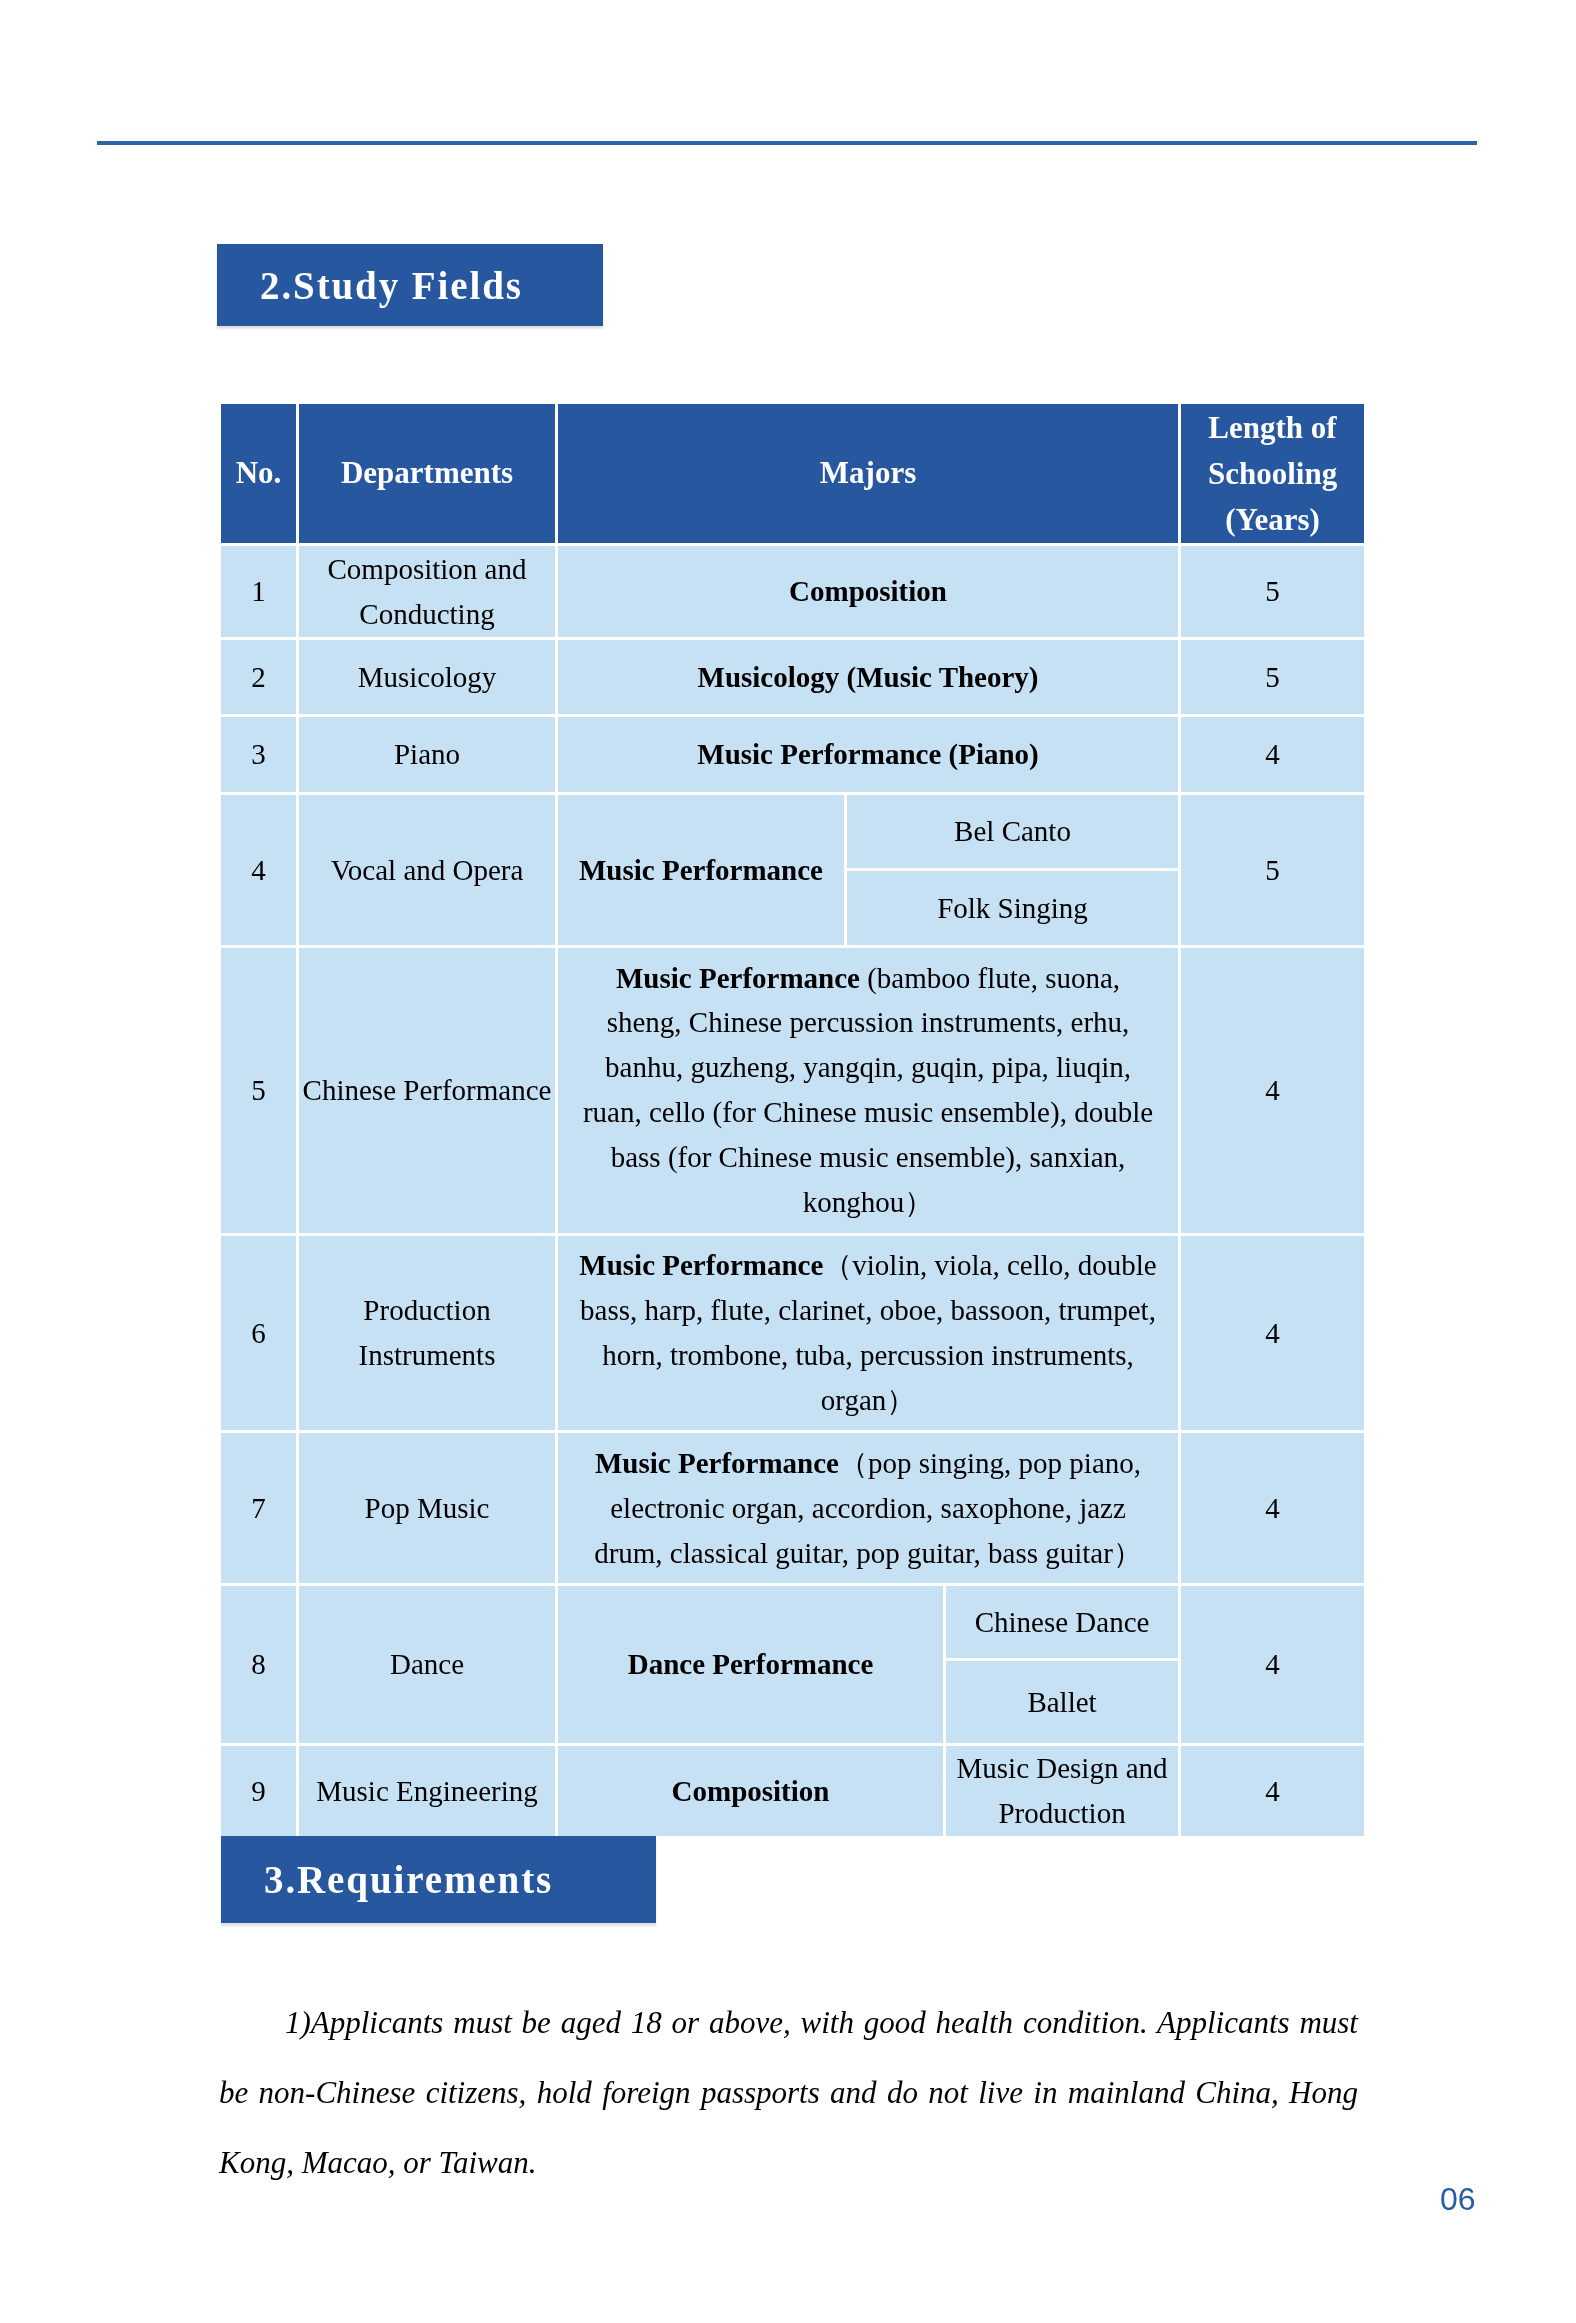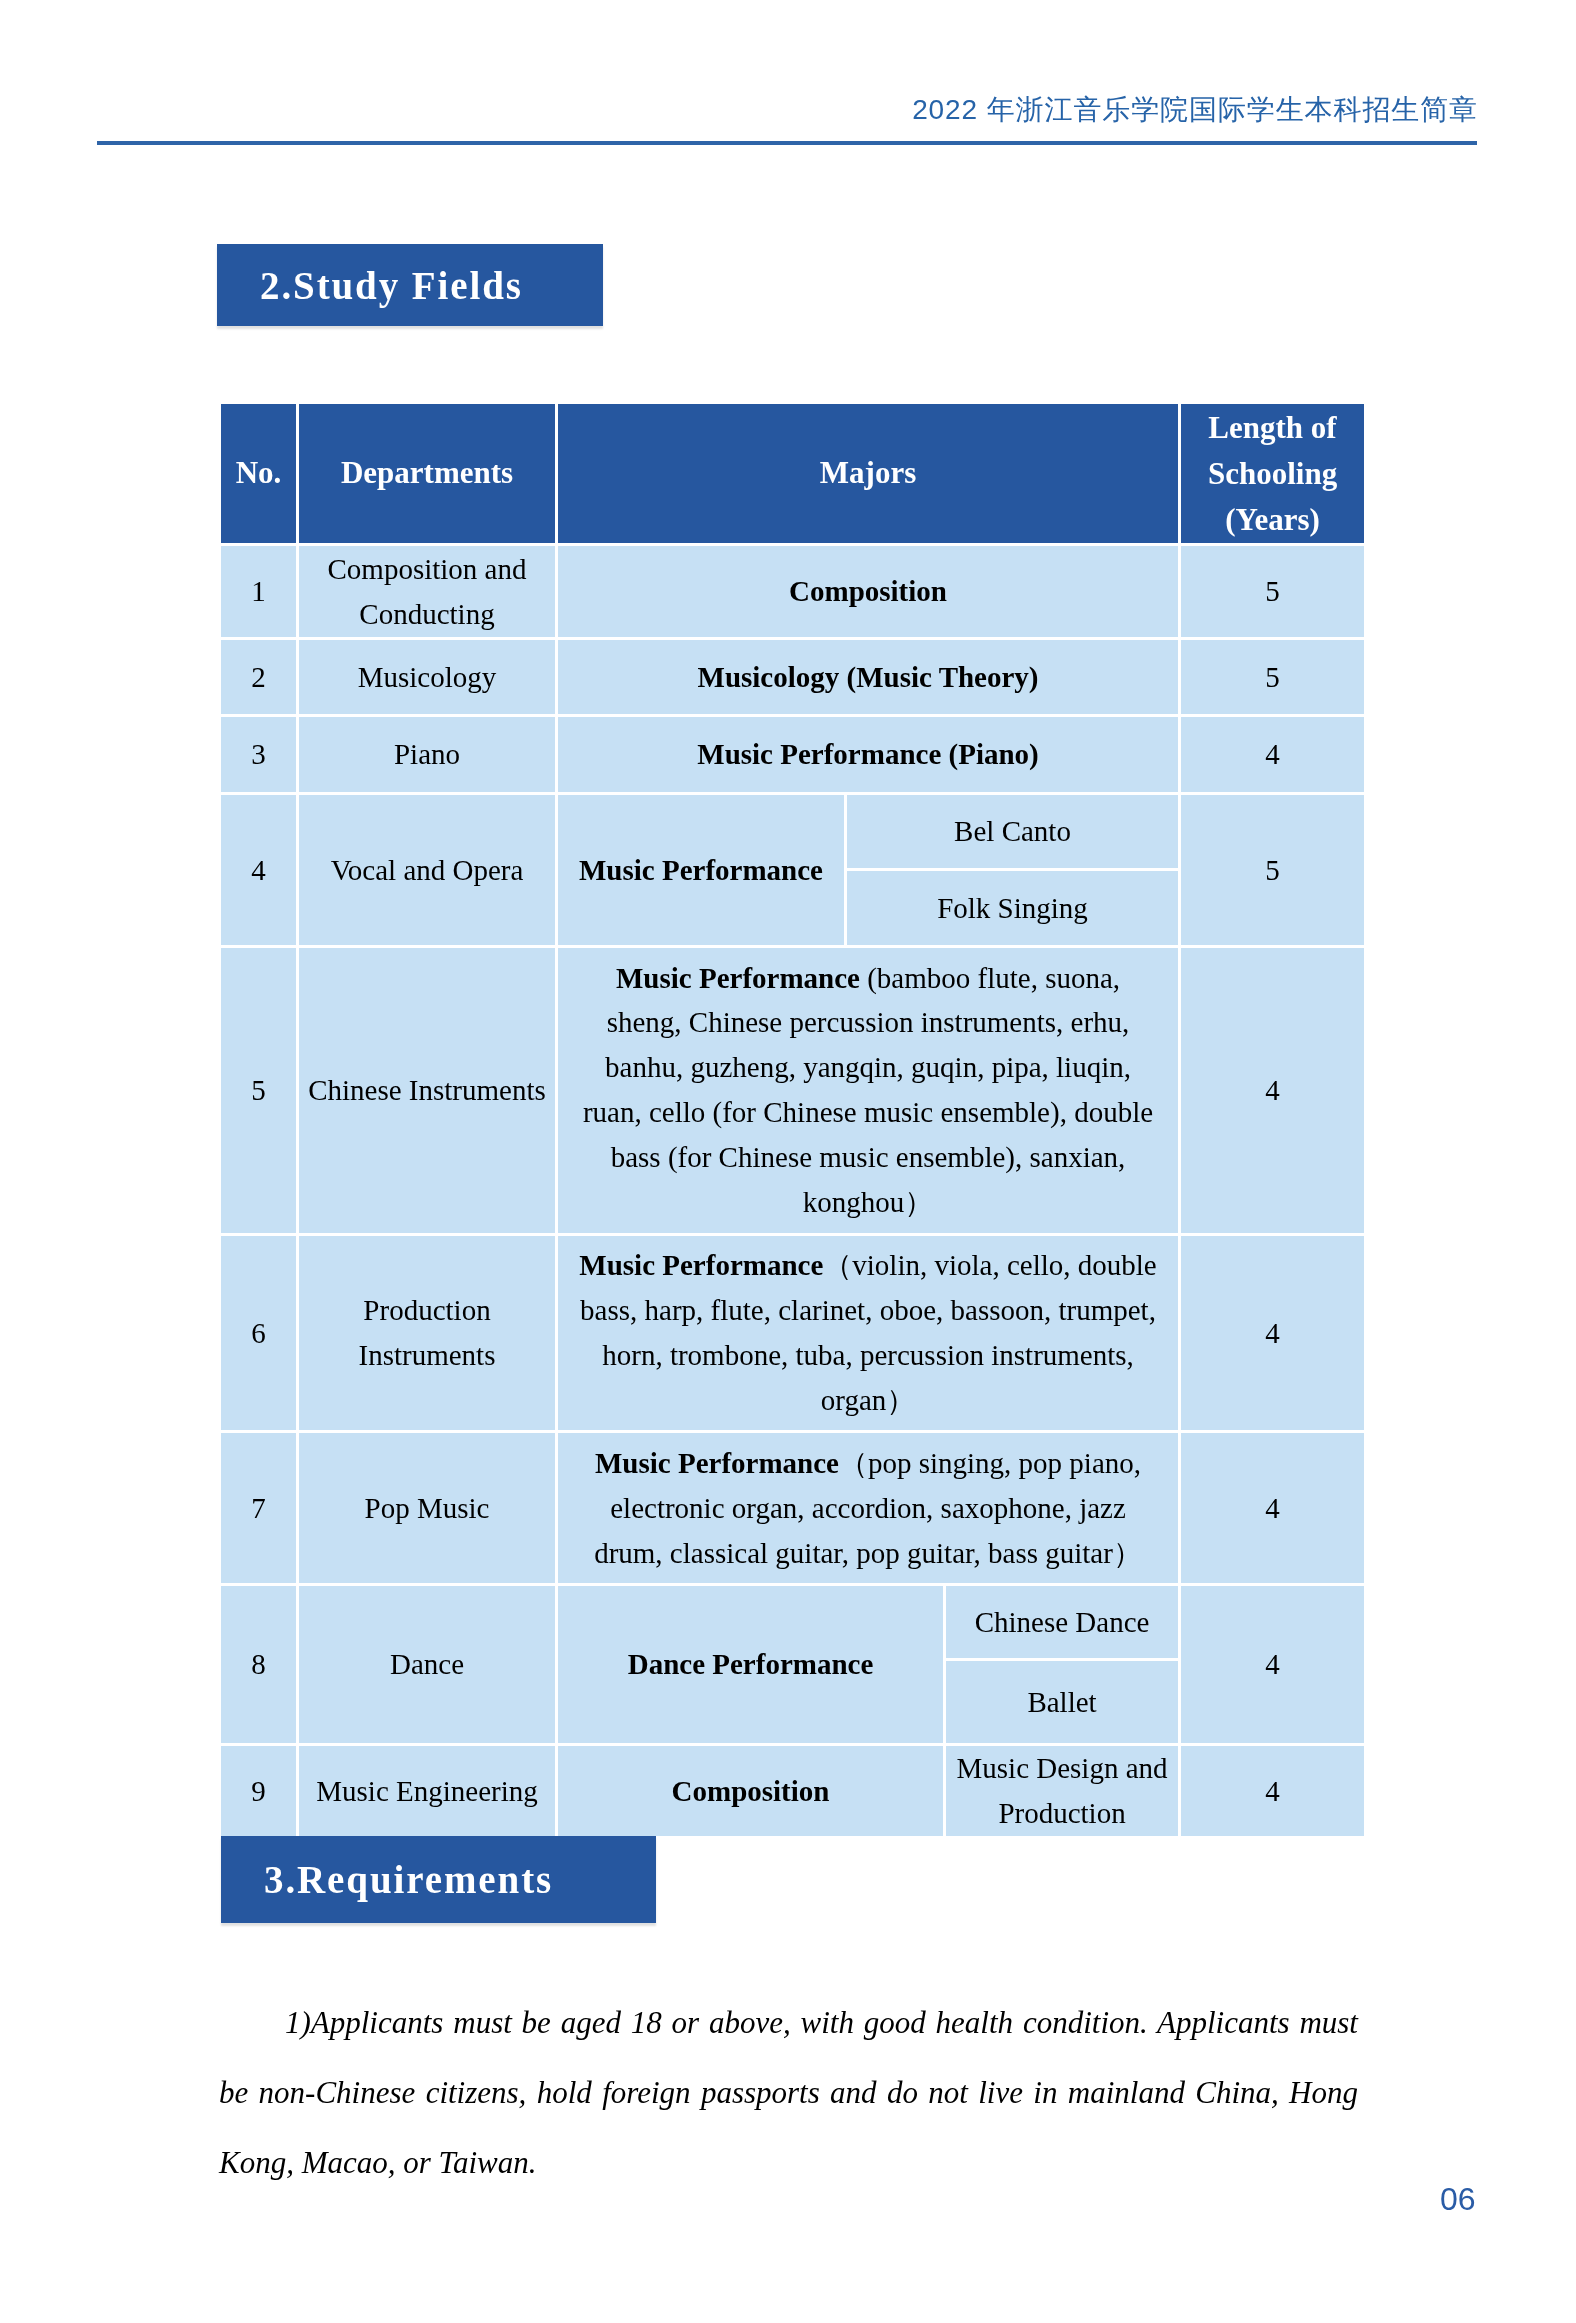--- a/index.html
+++ b/index.html
@@ -99,21 +99,20 @@
     font-family:"Liberation Sans","DejaVu Sans",sans-serif;
     font-size:32px;
     color:var(--pagenum);
   }
 </style>
 </head>
 <body>
 
 <div class="page">
 
-  <div class="doc-title">2022 年浙江音乐学院国际学生本科招生简章</div>
   <div class="header-rule"></div>
 
   <div class="banner study">
     <span>2.Study Fields</span>
   </div>
 
   <table class="fields">
     <colgroup>
       <col style="width:78px">
         <col style="width:259px">
@@ -161,21 +160,21 @@
       <td rowspan="2" class="major-center">Music Performance</td>
       <td colspan="2">Bel Canto</td>
       <td class="years" rowspan="2">5</td>
     </tr>
     <tr style="height:77px">
       <td colspan="2">Folk Singing</td>
     </tr>
 
     <tr style="height:231px">
       <td class="num">5</td>
-      <td>Chinese Instruments</td>
+      <td>Chinese Performance</td>
       <td colspan="3" class="major-long"><span class="b">Music Performance</span><span> (bamboo flute, suona, sheng, Chinese percussion instruments, erhu, banhu, guzheng, yangqin, guqin, pipa, liuqin, ruan, cello (for Chinese music ensemble), double bass (for Chinese music ensemble), sanxian, konghou）</span></td>
       <td class="years">4</td>
     </tr>
 
     <tr style="height:194px">
       <td class="num">6</td>
       <td>Production Instruments</td>
       <td colspan="3" class="major-long"><span class="b">Music Performance</span><span>（violin, viola, cello, double bass, harp, flute, clarinet, oboe, bassoon, trumpet, horn, trombone, tuba, percussion instruments, organ）</span></td>
       <td class="years">4</td>
     </tr>

